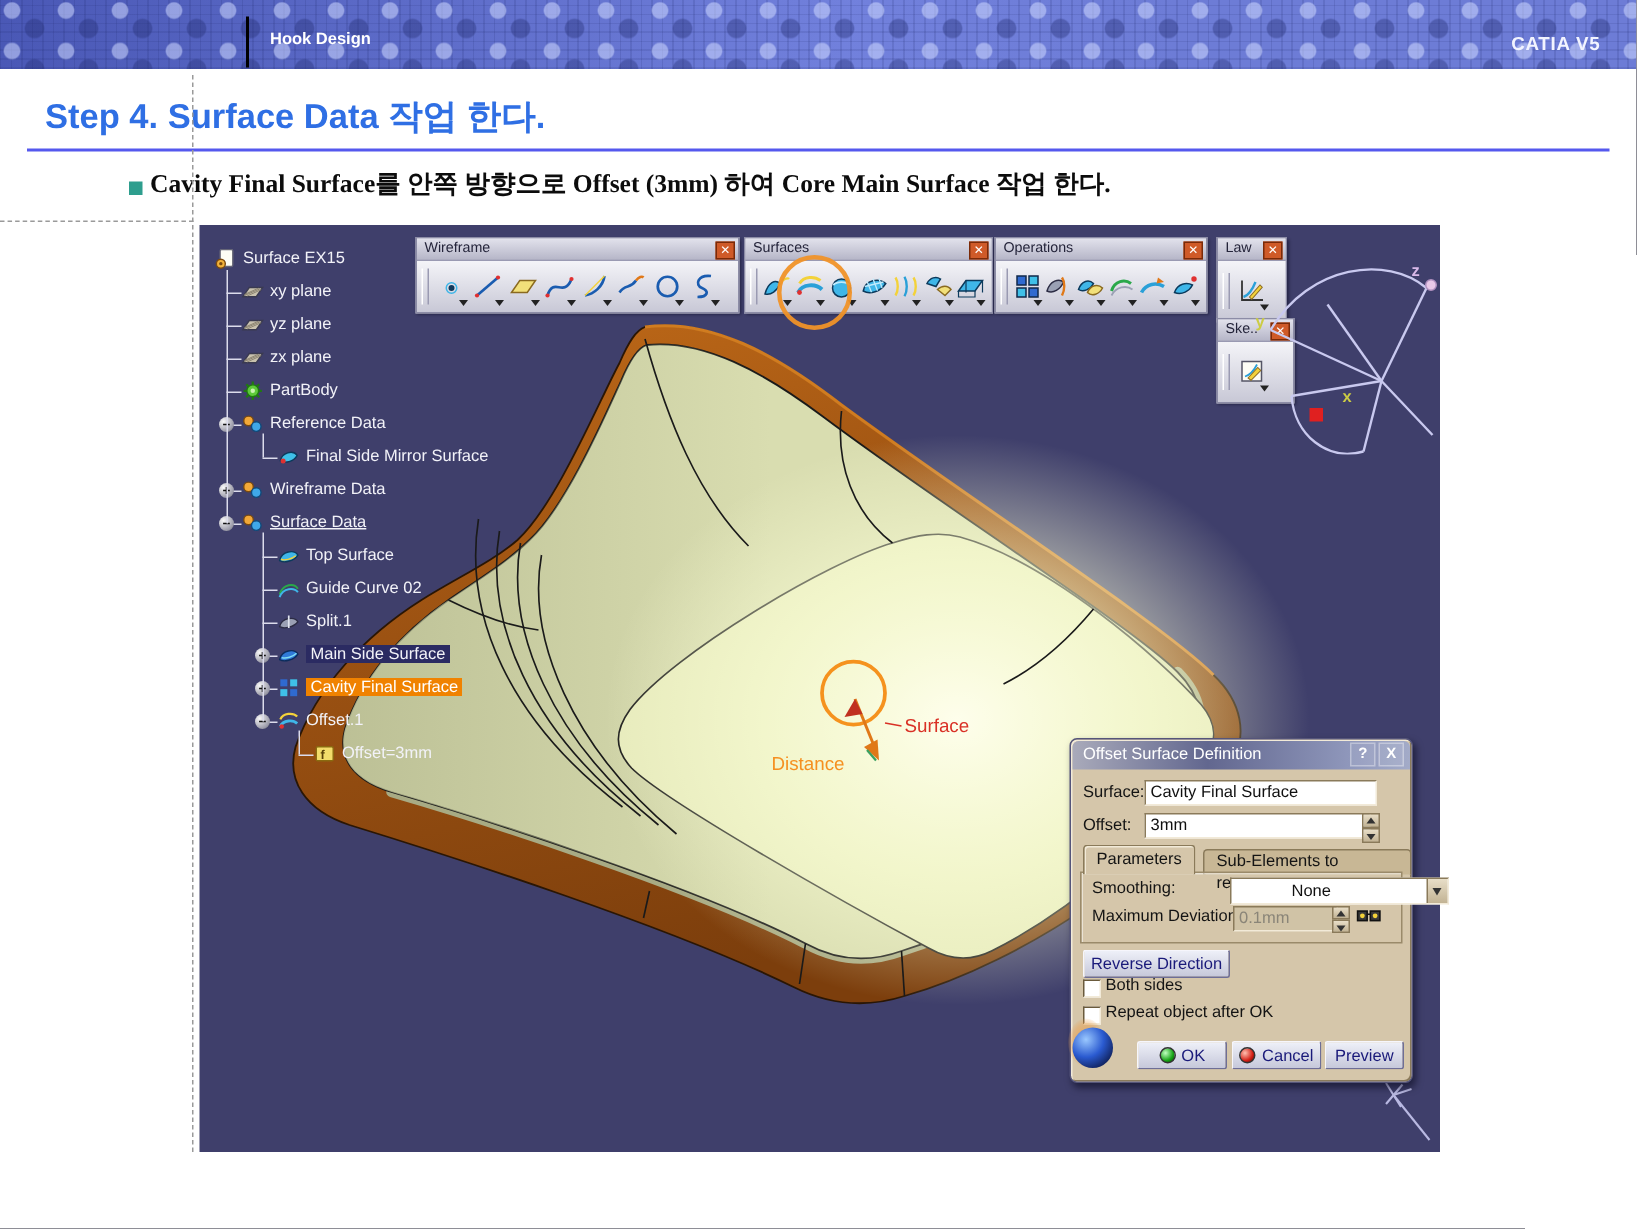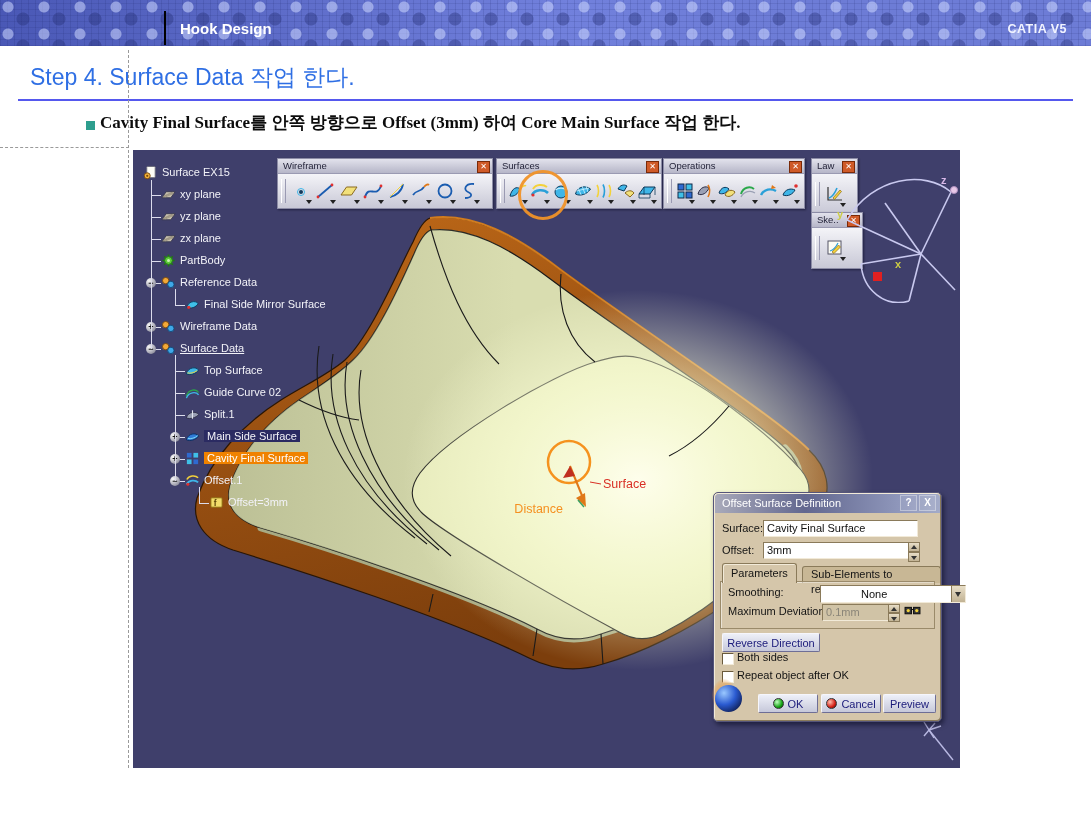--- a/index.html
+++ b/index.html
@@ -12,28 +12,28 @@
     background-image:
       radial-gradient(circle at 8px 7px, rgba(205,215,255,.55) 5px, rgba(205,215,255,0) 6px),
       radial-gradient(circle at 23px 19px, rgba(35,45,115,.38) 6px, rgba(35,45,115,0) 7px),
       repeating-linear-gradient(90deg, rgba(25,35,100,.14) 0 1px, transparent 1px 7px),
       repeating-linear-gradient(0deg, rgba(25,35,100,.12) 0 1px, transparent 1px 6px),
       linear-gradient(90deg, rgba(72,86,180,.95), rgba(120,135,230,.4) 52%, rgba(123,135,228,0) 72%);
     background-size:36px 27px,36px 27px,auto,auto,auto;}
   .header{top:0;height:46px;}
   .footer{top:768px;height:51px;background-color:#7f8ce8;}
   .hd-line{left:164px;top:11px;width:2px;height:34px;background:#000;}
-  .hd-title{left:180px;top:20px;color:#fff;font-size:15px;font-weight:bold;}
+  .hd-title{left:180px;top:20px;color:#fff;font-size:11px;font-weight:bold;}
   .hd-brand{right:24px;top:22px;color:#f2f4ff;font-size:12.5px;font-weight:bold;letter-spacing:.5px;}
   .ft-line{left:176px;top:4px;width:2px;height:28px;background:#000;}
   .ft-site{left:186px;top:9px;color:#fff;font-size:13.5px;font-weight:bold;}
   .ft-copy{right:26px;top:12px;color:#1b2a6b;font-size:13.5px;}
 
   
-  .title{left:30px;top:62px;color:#2f6fe4;font-size:23px;font-weight:normal;}
+  .title{left:30px;top:62px;color:#2f6fe4;font-size:23px;font-weight:bold;}
   .title-rule{left:18px;top:99px;width:1055px;height:2px;background:#5558ee;}
   .bullet-sq{left:86px;top:121px;width:9px;height:9px;background:#2e9e8e;}
   .bullet-text{left:100px;top:111px;color:#0c0c0c;font-size:17px;font-weight:bold;font-family:Liberation Serif, serif;}
   .dash-v{left:128px;top:50px;height:718px;width:0;border-left:1px dashed #9a9a9a;}
   .dash-h{left:0;top:147px;width:129px;height:0;border-top:1px dashed #9a9a9a;}
 
   
   .viewport{left:133px;top:150px;width:827px;height:618px;background:#3f3f6b;}
   #model{position:absolute;left:0;top:0;}
 

